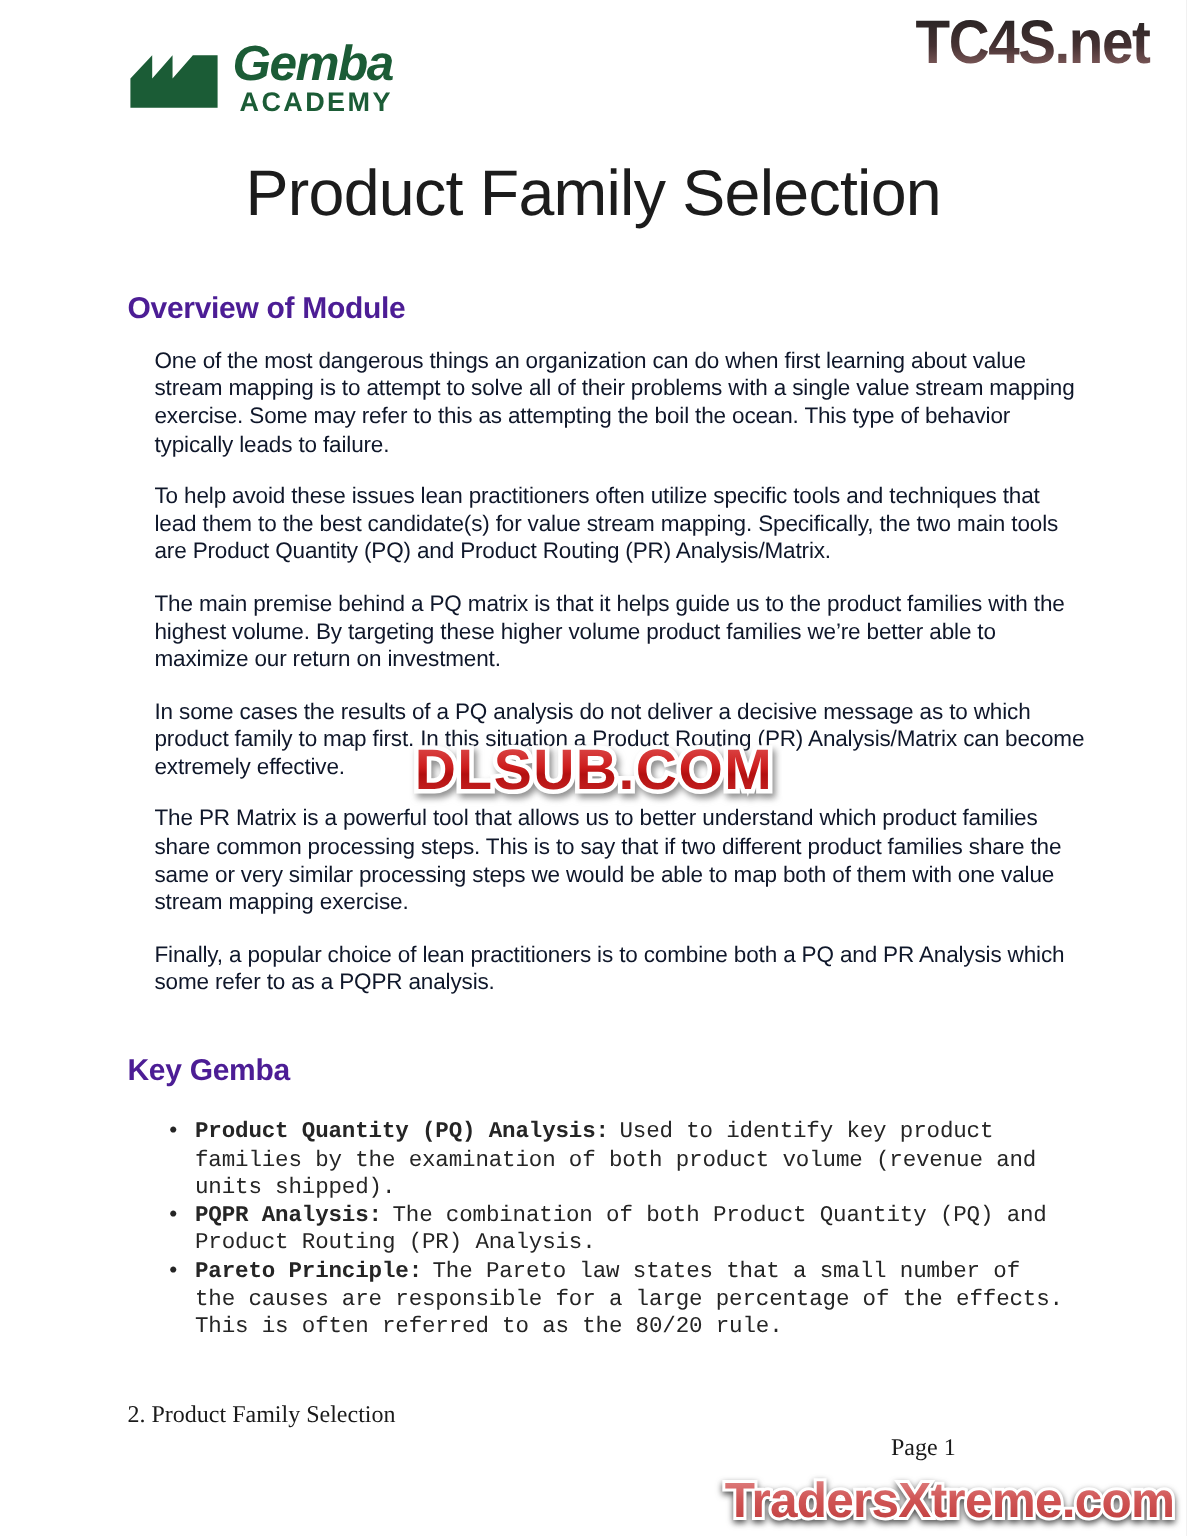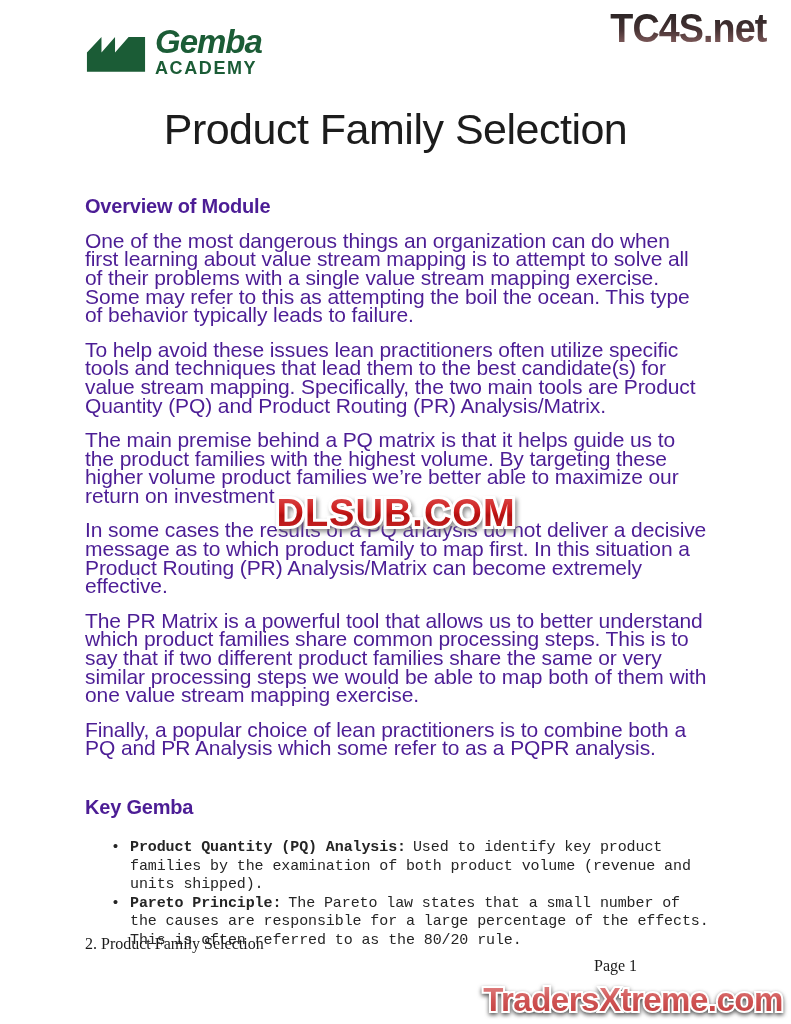--- a/index.html
+++ b/index.html
@@ -7,21 +7,21 @@
   .page {
     position:relative; width:791px; height:1024px; margin:0 auto;
     background:#ffffff; overflow:hidden;
     font-family:"Liberation Sans", sans-serif; color:#252525;
   }
   .content { padding:25px 85px 0 85px; }
 
   
   .logo-row { display:flex; align-items:flex-start; height:48px; }
   .logo-icon { width:62px; height:47px; flex:0 0 auto; }
-  .logo-text { margin-left:8px; line-height:1; }
+  .logo-text { margin-left:8px; line-height:1;text-align:right; }
   .logo-name {
     font-size:33px; font-weight:bold; font-style:italic;
     color:#1b5c36; letter-spacing:-1px; display:block;
   }
   .logo-sub {
     font-size:18px; font-weight:bold; color:#1b5c36;
     letter-spacing:1.6px; display:block; margin-top:1px;
   }
 
   
@@ -32,22 +32,22 @@
 
   
   h2.sec-heading {
     margin-top:38px; font-size:20px; font-weight:bold;
     color:#4c1d95; letter-spacing:-0.2px;
   }
   h2.sec-heading.second { margin-top:38px; }
 
   
   p.body-par {
-    margin-top:16px; width:622px; font-size:21px; line-height:18.6px;
-    letter-spacing:-0.1px; color:#4c1d95;
+    margin-top:16px; width:622px; font-size:15px; line-height:18.6px;
+    letter-spacing:-0.1px; color:#0f172a;margin-left:18px;
   }
   p.body-par.first { margin-top:14px; }
 
   
   ul.terms { margin-top:20px; list-style:none; width:625px;font-family:Liberation Mono, monospace; }
   ul.terms li {
     position:relative; padding-left:45px; font-size:15px;
     line-height:18.6px; letter-spacing:-0.1px; margin-bottom:0;
   }
   ul.terms li::before {
@@ -113,20 +113,23 @@
     <p class="body-par">In some cases the results of a PQ analysis do not deliver a decisive message as to which product family to map first.  In this situation a Product Routing (PR) Analysis/Matrix can become extremely effective.</p>
     <p class="body-par">The PR Matrix is a powerful tool that allows us to better understand which product families share common processing steps.  This is to say that if two different product families share the same or very similar processing steps we would be able to map both of them with one value stream mapping exercise.</p>
     <p class="body-par">Finally, a popular choice of lean practitioners is to combine both a PQ and PR Analysis which some refer to as a PQPR analysis.</p>
 
     <h2 class="sec-heading second">Key Gemba</h2>
     <ul class="terms">
       <li>
         <b>Product Quantity (PQ) Analysis:</b><span>Used to identify key product families by the examination of both product volume (revenue and units shipped).</span>
       </li>
       <li>
+        <b>PQPR Analysis:</b><span>The combination of both Product Quantity (PQ) and Product Routing (PR) Analysis.</span>
+      </li>
+      <li>
         <b>Pareto Principle:</b><span>The Pareto law states that a small number of the causes are responsible for a large percentage of the effects.  This is often referred to as the 80/20 rule.</span>
       </li>
     </ul>
   </div>
 
   <div class="wm-middle">
     <svg width="300" height="54" viewBox="0 0 300 54">
       <defs>
         <linearGradient id="gDL" x1="0" y1="0" x2="0" y2="1">
           <stop offset="0%" stop-color="#e05454"></stop>

